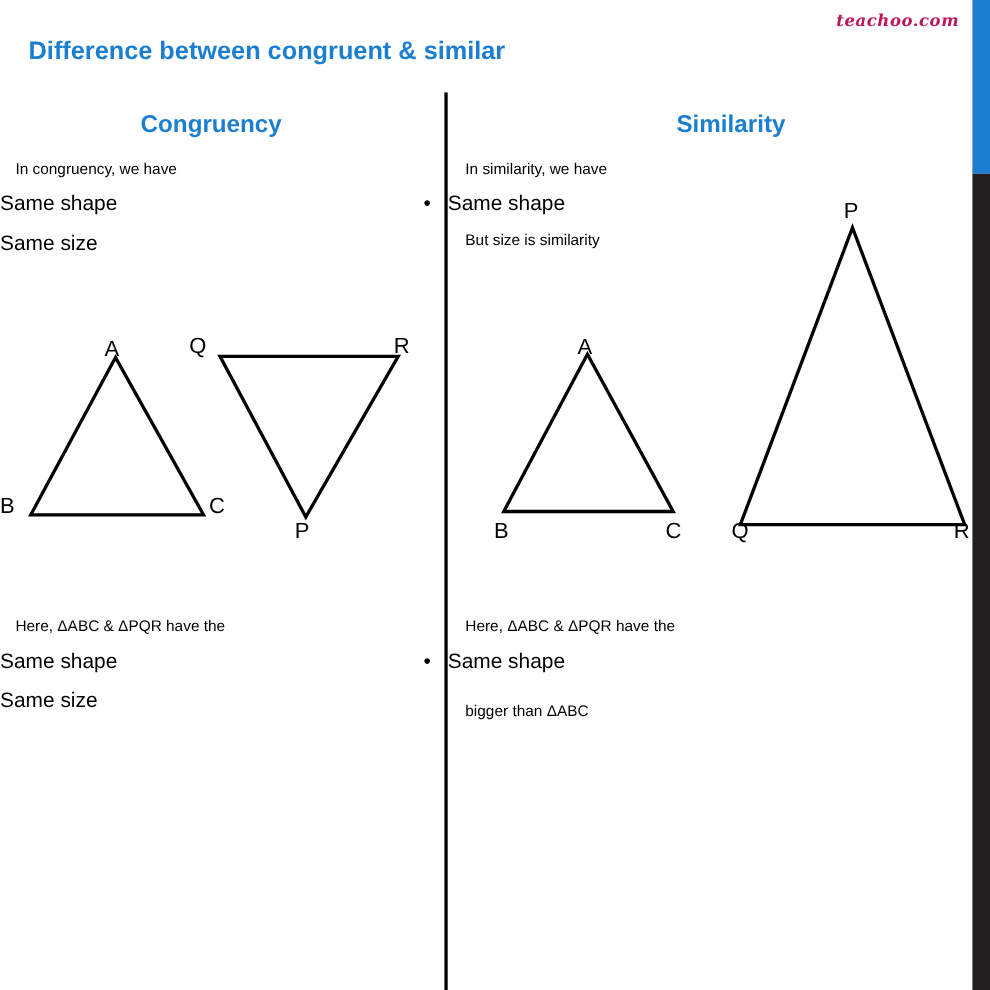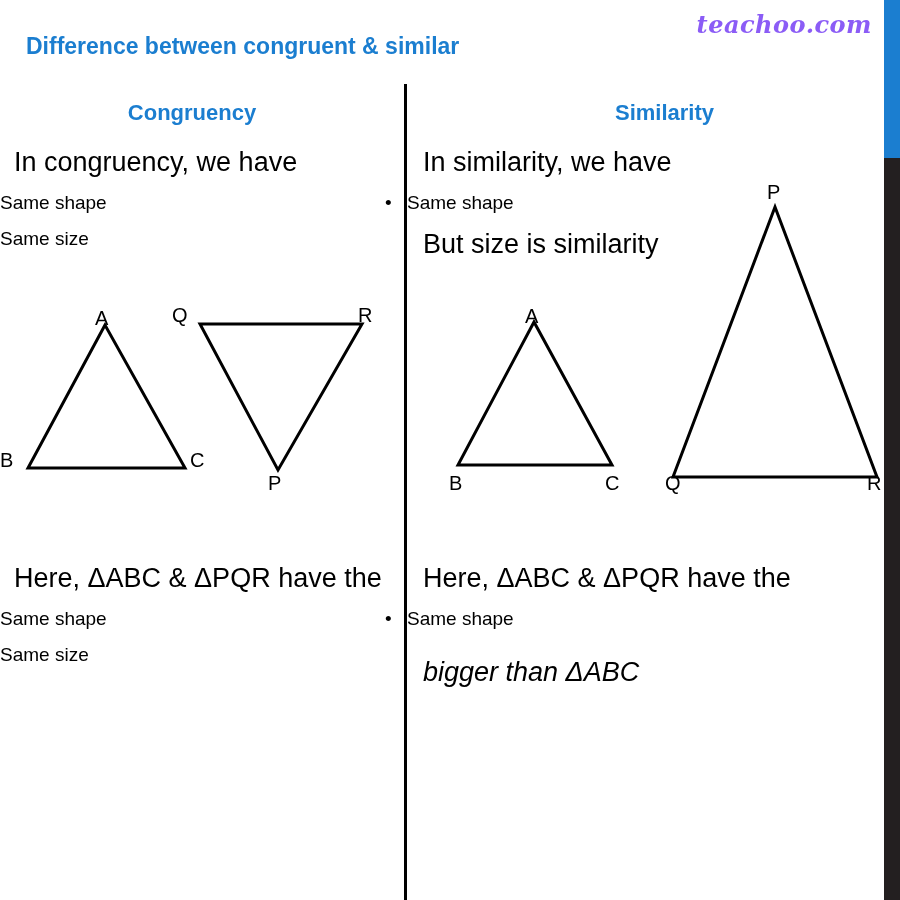--- a/index.html
+++ b/index.html
@@ -41,22 +41,22 @@
     background: #231f20;
   }
 
   .brand {
     position: absolute;
     top: 10px;
     right: 28px;
     font-family: "DejaVu Serif", serif;
     font-style: italic;
     font-weight: bold;
-    font-size: 24px;
-    color: #8b5cf6;
+    font-size: 15px;
+    color: #be185d;
     letter-spacing: 0.5px;
   }
 
   .title {
     position: absolute;
     top: 18px;
     left: 26px;
     font-size: 23px;
     font-weight: bold;
     color: #1b7ed0;
@@ -80,21 +80,21 @@
 
   .col-head {
     text-align: center;
     font-size: 22px;
     font-weight: bold;
     color: #1b7ed0;
     margin: 0 0 18px 0;
   }
 
   .para {
-    font-size: 27px;
+    font-size: 14px;
     line-height: 1.35;
     margin: 0 0 6px 0;
   }
   .left-pad { padding-left: 14px; }
   .right-pad { padding-left: 16px; }
 
   ul.bullets {
     list-style: none;
     margin: 0 0 6px 0;
     padding: 0;
@@ -223,16 +223,16 @@
     <span class="lbl" style="left:360px;top:-19px;">P</span>
     <span class="lbl" style="left:258px;top:272px;">Q</span>
     <span class="lbl" style="left:460px;top:272px;">R</span>
   </div>
 
   <div class="tail-right">
     <p class="para right-pad">Here, ΔABC &amp; ΔPQR have the</p>
     <ul class="bullets bul-right">
       <li>Same shape</li>
     </ul>
-    <p class="para right-pad" style="margin-top:22px;font-style:italic;">bigger than ΔABC</p>
+    <p class="para right-pad" style="margin-top:22px;">bigger than ΔABC</p>
   </div>
 
 </div>
 
 </body></html>

